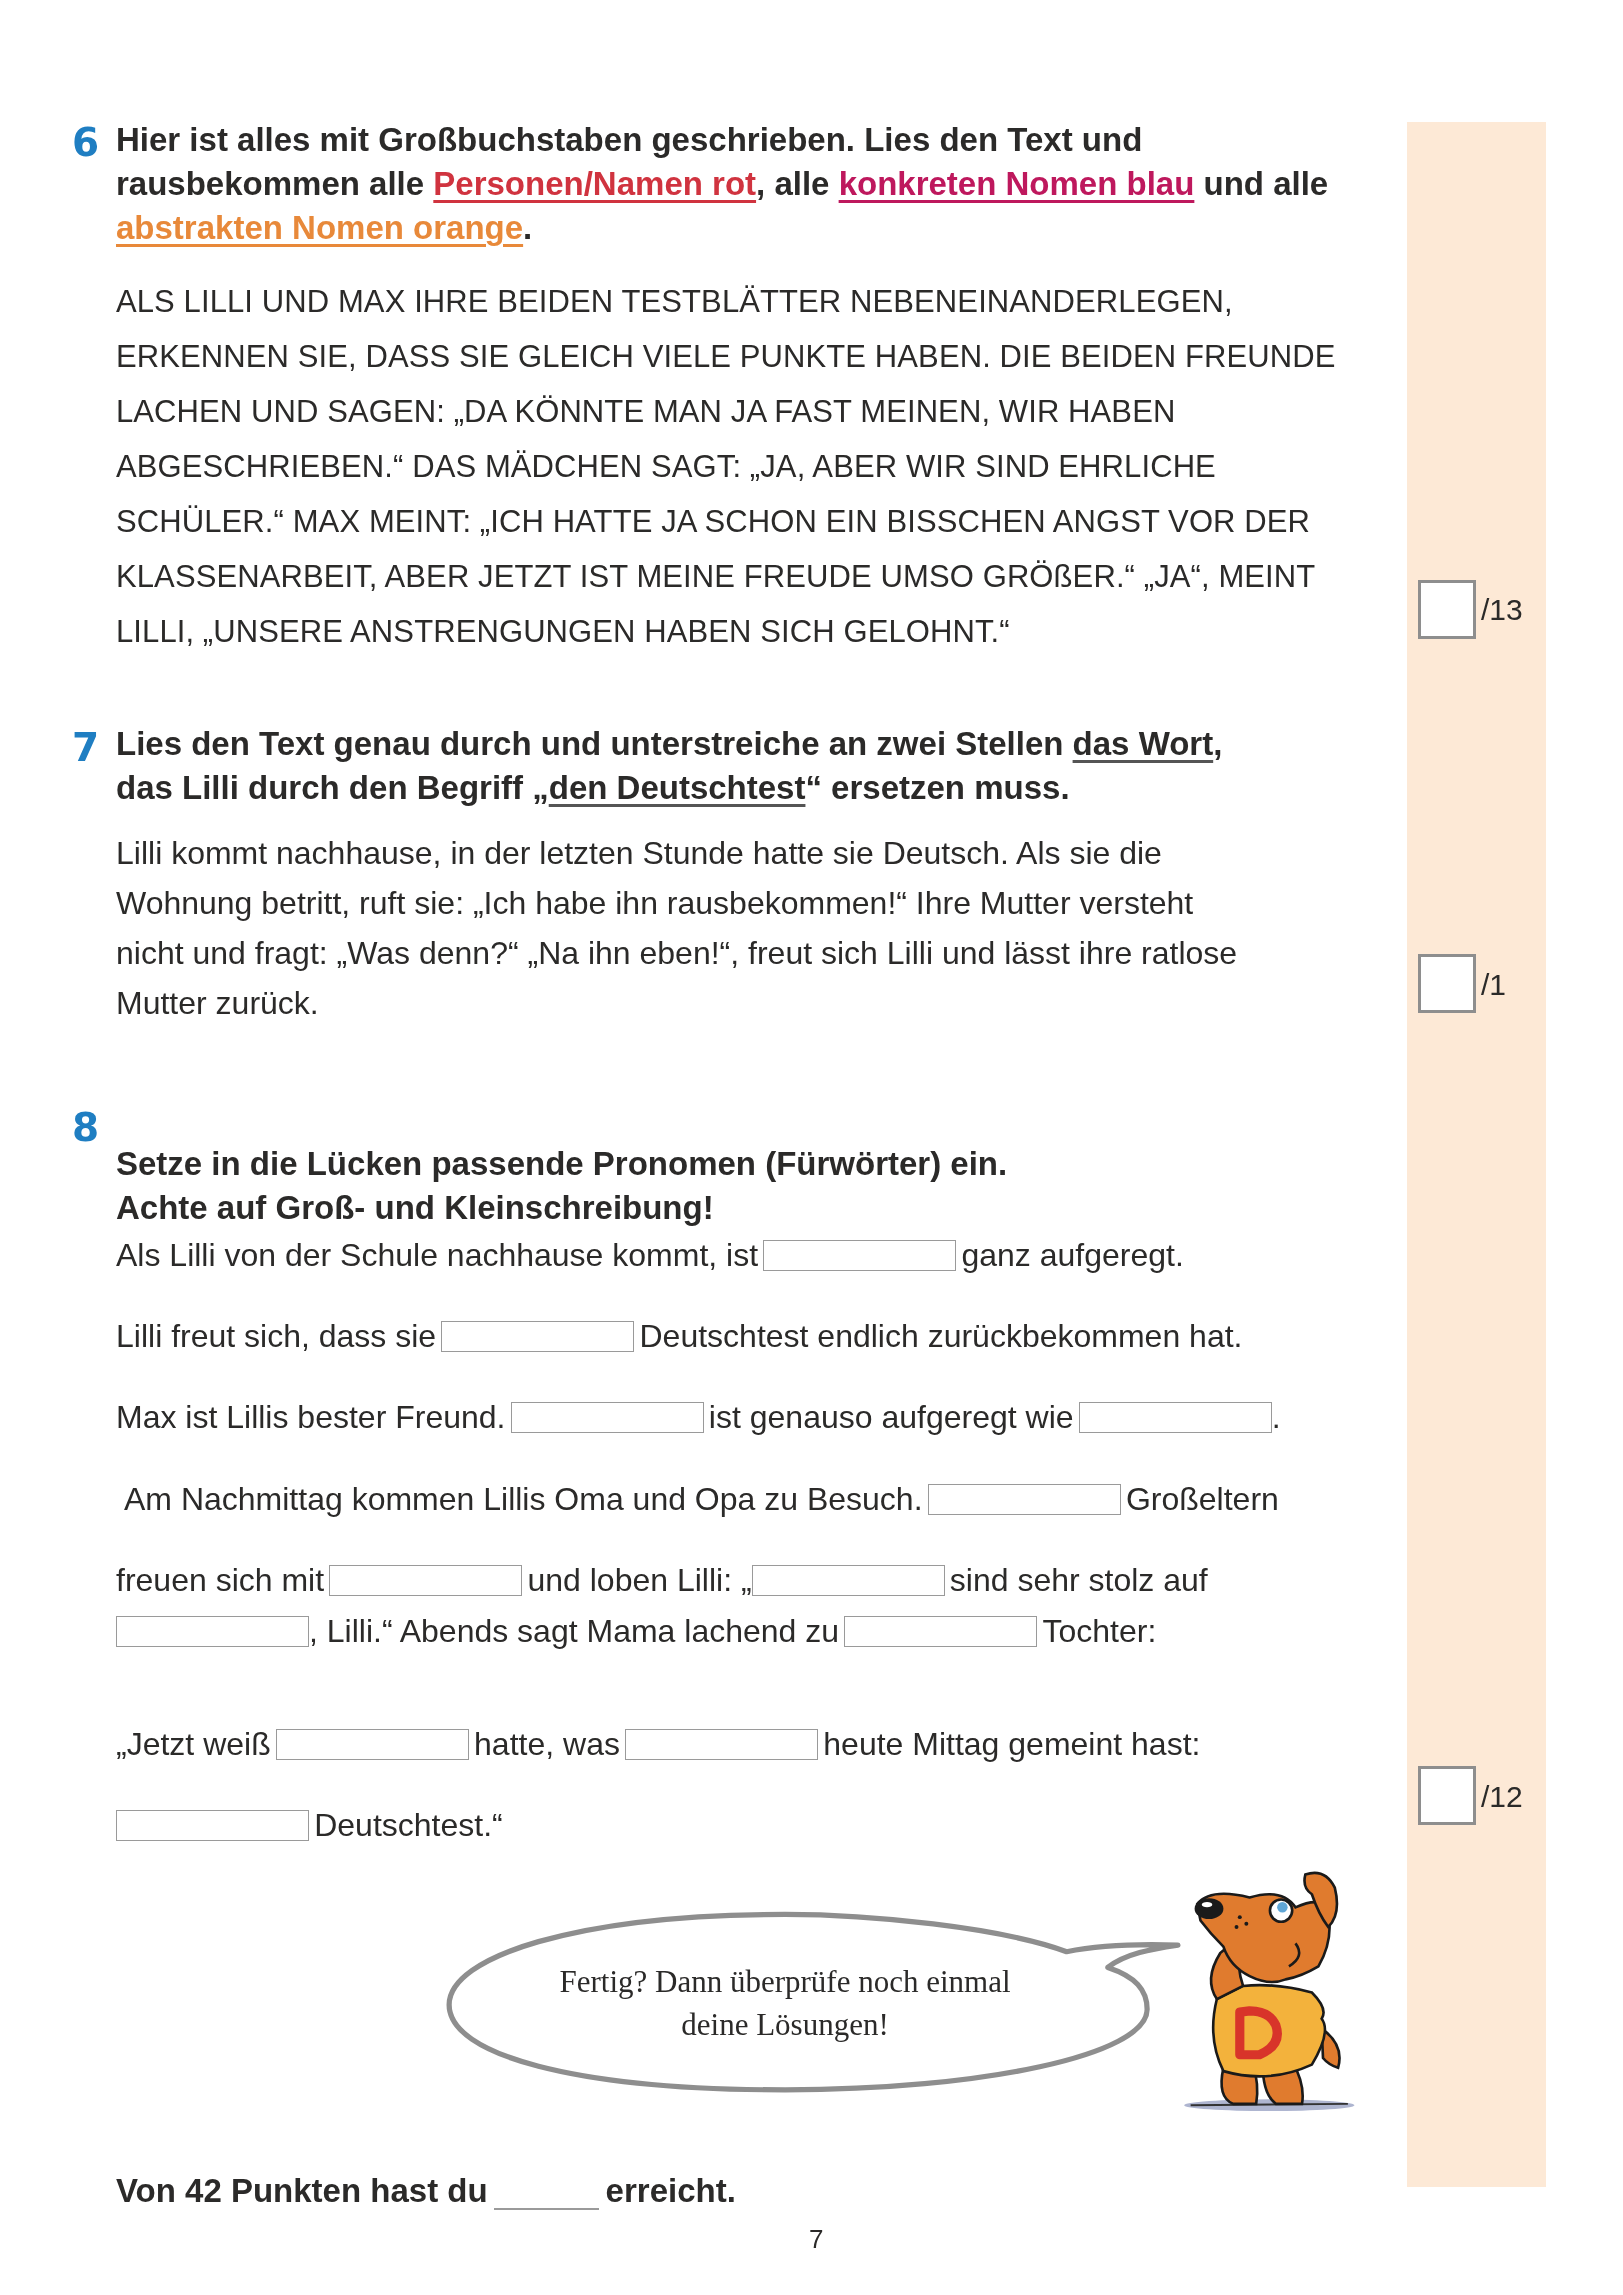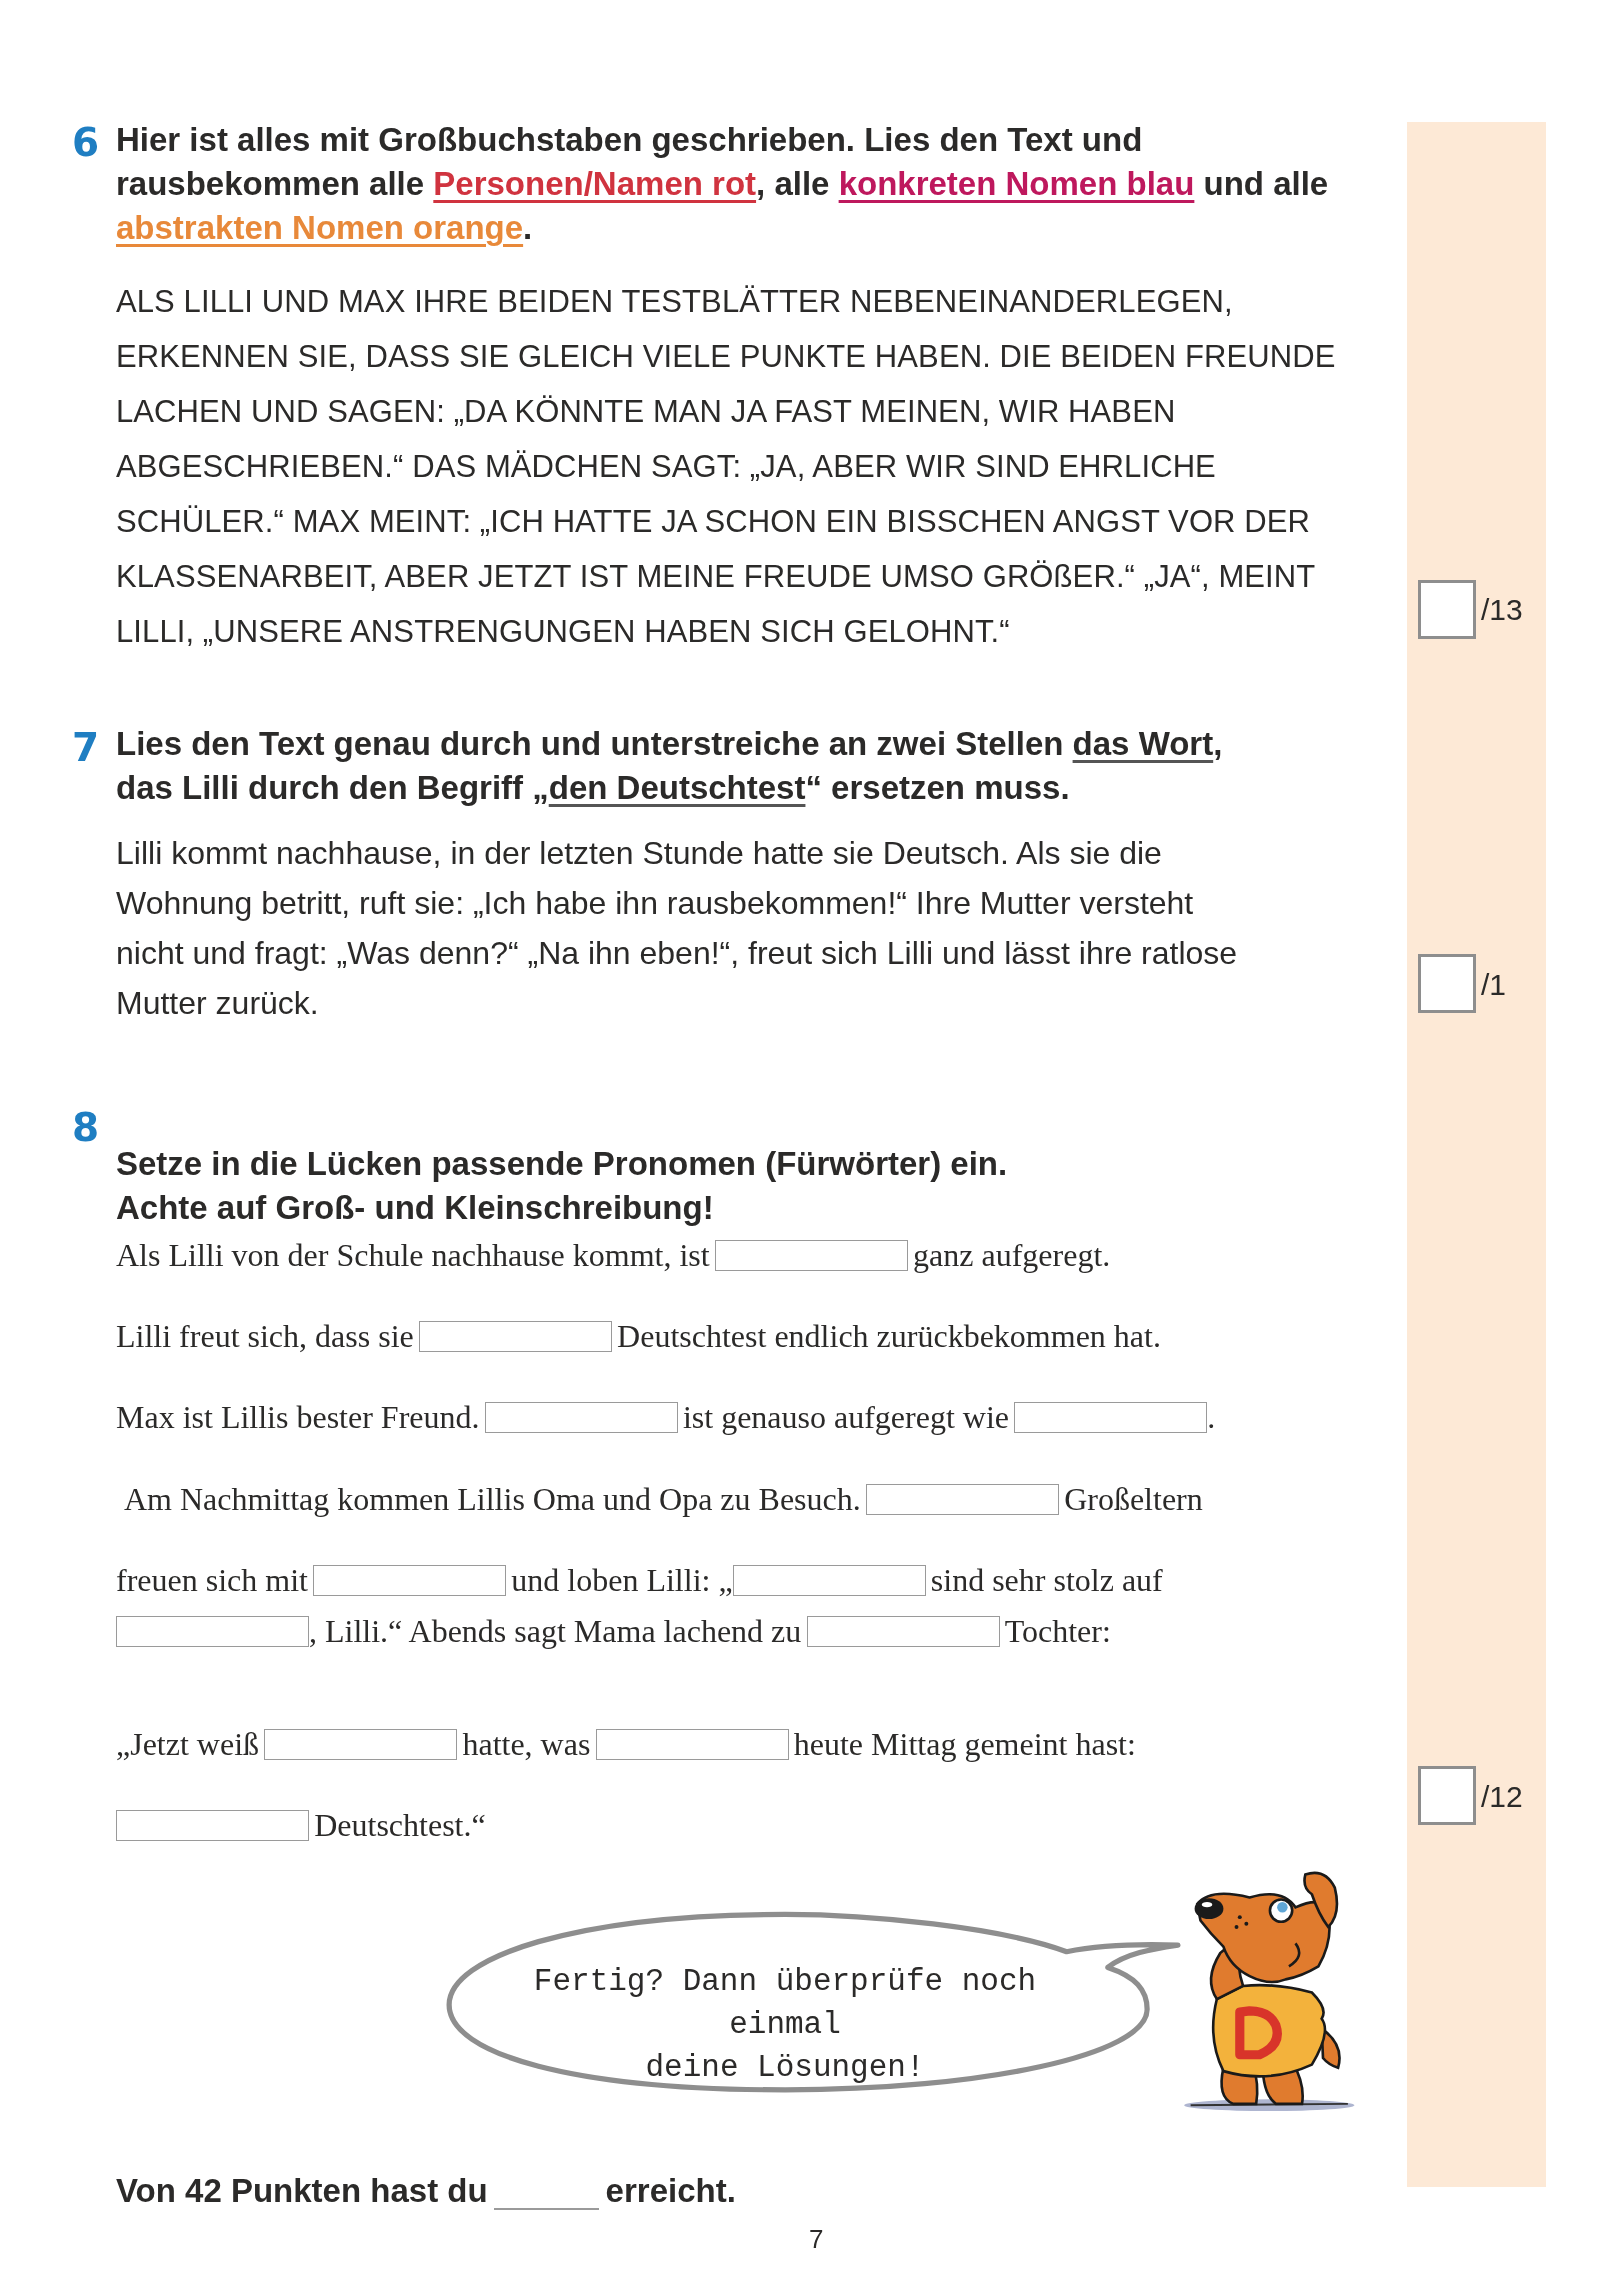--- a/index.html
+++ b/index.html
@@ -8,26 +8,26 @@
   .abs { position: absolute; }
   .sidebar { left: 1407px; top: 122px; width: 139px; height: 2065px; background: #fde9d6; }
   .num { font-family: "DejaVu Sans", sans-serif; font-weight: bold; color: #1f7ec2; font-size: 39px; line-height: 39px; }
   .heading { font-family: "Liberation Sans", sans-serif; font-weight: bold; font-size: 33px; line-height: 44px; color: #2b2a29; white-space: nowrap; }
   .u-red { color: #d0333f; text-decoration: underline; text-decoration-thickness: 3.3px; text-underline-offset: 4.6px; }
   .u-blue { color: #be185d; text-decoration: underline; text-decoration-thickness: 3.3px; text-underline-offset: 4.6px; }
   .u-orange { color: #e8893a; text-decoration: underline; text-decoration-thickness: 3.3px; text-underline-offset: 4.6px; }
   .u-dark { text-decoration: underline; text-decoration-thickness: 3.3px; text-underline-offset: 4.6px; text-decoration-color: #555; }
   .body6 { font-family: "Liberation Sans", sans-serif; font-size: 31px; line-height: 55px; white-space: nowrap; letter-spacing: 0.1px; }
   .body7 { font-family: "Liberation Sans", sans-serif; font-size: 32px; line-height: 50px; white-space: nowrap; }
-  .gapline { font-family: Liberation Serif, serif; font-size: 32px; height: 39px; line-height: 39px; white-space: nowrap; display: flex; align-items: center; }
+  .gapline { font-family: Liberation Sans, sans-serif; font-size: 32px; height: 39px; line-height: 39px; white-space: nowrap; display: flex; align-items: center; }
   .gap { display: inline-block; width: 193px; height: 31px; border: 1.3px solid #9a9a9a; background: #fff; box-sizing: border-box; margin: 0 5.2px; vertical-align: middle; }
   .gap.first { margin-left: 0; }
   .scorebox { width: 58px; height: 59px; border: 3.9px solid #8e8e8e; background: #fff; box-sizing: border-box; }
   .scoretext { font-family: "Liberation Sans", sans-serif; font-size: 30px; color: #2b2a29; line-height: 39px; }
-  .bubble-text { font-family: Liberation Mono, monospace; font-size: 31px; line-height: 43px; text-align: center; color: #2b2a29; }
+  .bubble-text { font-family: Liberation Serif, serif; font-size: 31px; line-height: 43px; text-align: center; color: #2b2a29; }
   .final { font-family: "Liberation Sans", sans-serif; font-weight: bold; font-size: 33px; line-height: 39px; white-space: nowrap; }
   .blank-line { display: inline-block; width: 105px; border-bottom: 2px solid #9a9a9a; height: 26px; margin: 0 6.5px; vertical-align: bottom; }
   .pagenum { font-family: "Liberation Sans", sans-serif; font-size: 26px; color: #2b2a29; }
 </style>
 </head>
 <body>
 
 <div class="abs sidebar"></div>
 
 <div class="abs num" style="left:72px; top:123px;">6</div>

